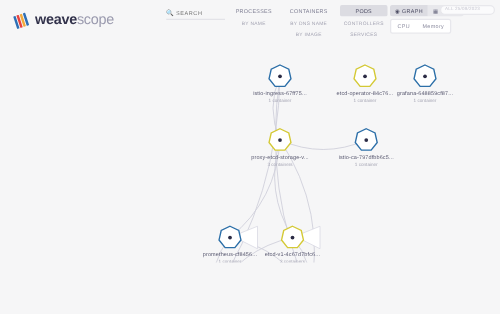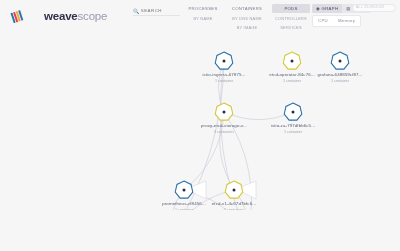--- a/index.html
+++ b/index.html
@@ -7,21 +7,21 @@
     width: 400px; height: 251px;
     background: #f6f6f7;
     font-family: "Liberation Sans", sans-serif;
     overflow: hidden;
   }
   #app { position: relative; width: 400px; height: 251px; background: #f6f6f7; }
 
   
   .header { position: absolute; top: 0; left: 0; width: 400px; height: 40px; }
 
-  .logo { position: absolute; left: 10px; top: 8px; display: flex; align-items: center; height: 16px; gap: 16px; }
+  .logo { position: absolute; left: 10px; top: 8px; display: flex; align-items: center; height: 16px; }
   .logo-mark { width: 15px; height: 15px; margin-right: 3px; position: relative; }
   .logo-text { font-size: 11.5px; font-weight: bold; letter-spacing: -0.2px; }
   .logo-weave { color: #32324b; }
   .logo-scope { color: #9a9aae; font-weight: normal; }
 
   
   .search { position: absolute; left: 133px; top: 6px; width: 46px; height: 9px;
             display: flex; align-items: center; }
   .search-icon { font-size: 5px; color: #b0b0bd; margin-right: 1.5px; }
   .search-input { border: none; background: transparent; font-size: 4.4px;

